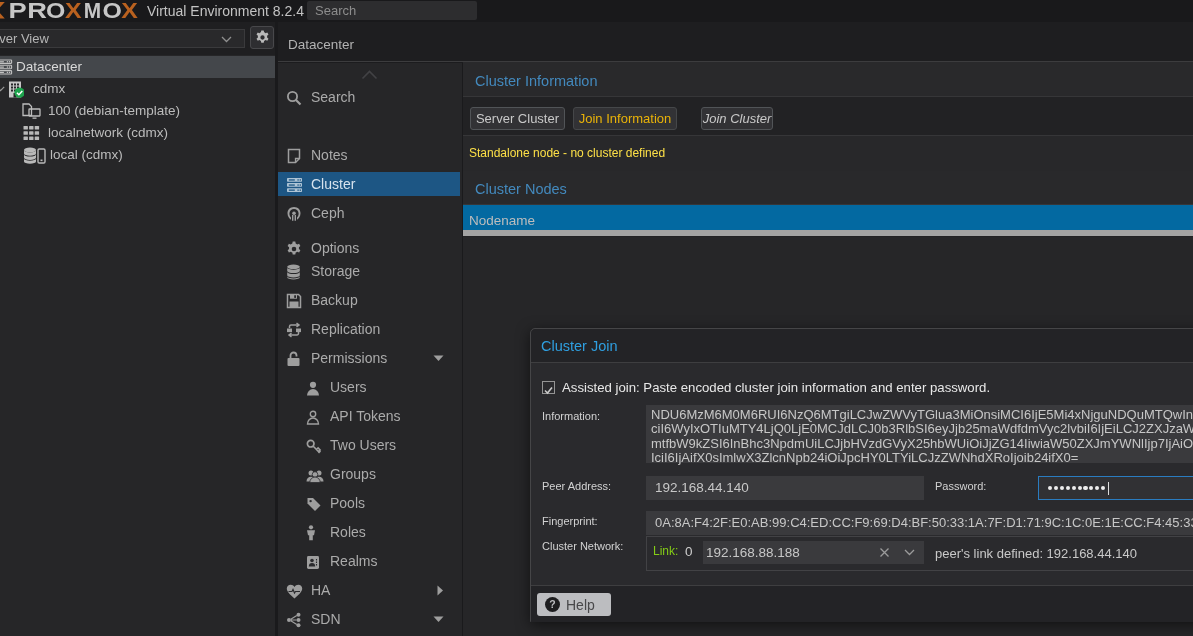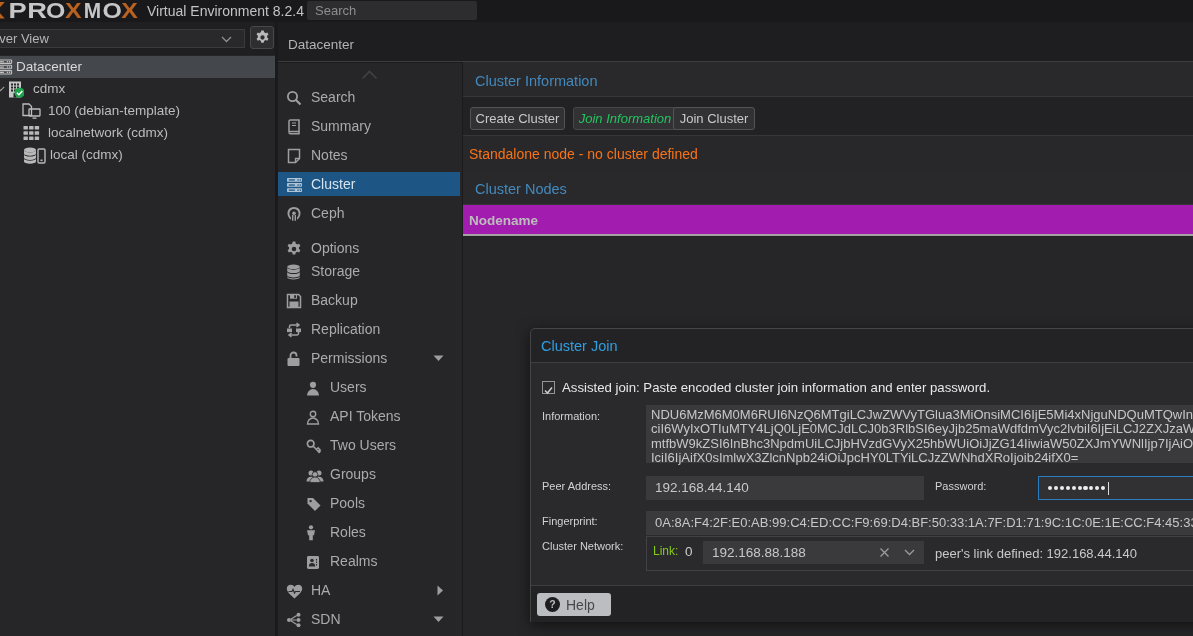--- a/index.html
+++ b/index.html
@@ -43,21 +43,21 @@
   .caret { position:absolute; right:16px; top:9px; }
   #navborder { left:462px; top:63px; width:2px; height:573px; background:#1a1a1c; }
   #treeborder { left:275px; top:22px; width:3px; height:614px; background:#1a1a1c; }
 
   
   #content { left:463px; top:62px; width:730px; height:574px; background:#222224; }
   .sechead { position:absolute; left:12px; font-size:14.5px; color:#4389bd; }
   .hline { position:absolute; left:0; width:730px; height:1px; background:#363638; }
   .btn { position:absolute; top:45px; height:23px; background:#323235; border:1px solid #515457;
      border-radius:3px; color:#c9c9c9; font-size:13px; line-height:21px; text-align:center; }
-  .btn.dis { color:#22c55e; border-color:#454749;font-style:italic; }
+  .btn.dis { color:#eab308; border-color:#454749; }
 
   
   #dialog { left:530px; top:328px; width:680px; height:294px; background:#2a2a2d;
      border:1px solid #454547; border-radius:5px 5px 0 0; box-shadow:0 3px 14px rgba(0,0,0,0.55); }
   #dlgtitle { position:absolute; left:0; top:0; width:678px; height:34px; background:#232326;
      border-bottom:1px solid #3e3e40; border-radius:5px 5px 0 0; }
   #dlgtitle span { position:absolute; left:10px; top:9px; font-size:14.5px; color:#2f9fe0; }
   .dlabel { position:absolute; left:11px; font-size:11px; color:#d2d2d2; }
   .dfield { position:absolute; background:#3a3a3d; font-size:13.5px; color:#c7c7c7; }
   #dlgfooter { position:absolute; left:0; top:256px; width:678px; height:37px; background:#232326;
@@ -190,28 +190,20 @@
       <svg style="position:absolute; left:83px; top:7px;" width="17" height="10" viewBox="0 0 17 10">
         <path d="M1.5 8.5 L8.5 1.5 L15.5 8.5" stroke="#424245" stroke-width="1.6" fill="none"></path>
       </svg>
       <div class="nitem" style="top:22px;">
         <span class="ic"><svg width="16" height="16" viewBox="0 0 16 16">
             <circle cx="6.5" cy="6.5" r="4.6" stroke="#9e9e9e" stroke-width="1.8" fill="none"></circle>
             <path d="M10 10 L14.5 14.5" stroke="#9e9e9e" stroke-width="2.2"></path>
           </svg></span>
         <span class="lb">Search</span>
       </div>
-      <div class="nitem" style="top:51px;">
-        <span class="ic"><svg width="16" height="16" viewBox="0 0 16 16">
-            <path d="M3 2 q0-1 1.5-1 L13 1 v11.5 L4.5 12.5 q-1.5 0-1.5 1 z" fill="none" stroke="#9e9e9e" stroke-width="1.5"></path>
-            <path d="M3 13.5 q0 1.2 1.5 1.2 H13 v-2.2" fill="none" stroke="#9e9e9e" stroke-width="1.5"></path>
-            <path d="M6 4 h4 M6 6.5 h4" stroke="#9e9e9e" stroke-width="1.1"></path>
-          </svg></span>
-        <span class="lb">Summary</span>
-      </div>
       <div class="nitem" style="top:80px;">
         <span class="ic"><svg width="16" height="16" viewBox="0 0 16 16">
             <path d="M2.5 1.5 h11 v9 l-4 4 h-7 z" fill="none" stroke="#9e9e9e" stroke-width="1.5"></path>
             <path d="M13.5 10.5 h-4 v4" fill="none" stroke="#9e9e9e" stroke-width="1.3"></path>
           </svg></span>
         <span class="lb">Notes</span>
       </div>
       <div class="nitem sel" style="top:109px;">
         <span class="ic"><svg width="17" height="16" viewBox="0 0 17 16">
             <g fill="#aec4d5">
@@ -364,31 +356,31 @@
           <path d="M0.5 0.5 L5.5 6 L10.5 0.5 Z" fill="#9e9e9e"></path>
         </svg>
       </div>
     </div>
   <div class="abs" id="navborder"></div>
 
   <div class="abs" id="content">
     <div class="abs" style="left:0; top:0; width:730px; height:34px; background:#29292b;"></div>
     <div class="sechead" style="top:11px;">Cluster Information</div>
     <div class="hline" style="top:34px;"></div>
-    <div class="btn" style="left:7px; width:95px;">Create Cluster</div>
+    <div class="btn" style="left:7px; width:95px;">Server Cluster</div>
     <div class="btn dis" style="left:110px; width:104px;">Join Information</div>
-    <div class="btn btn3" style="left:210px; width:82px;">Join Cluster</div>
+    <div class="btn btn3" style="left:238px; width:72px;font-style:italic;">Join Cluster</div>
     <div class="hline" style="top:73px;"></div>
     <div class="abs" style="left:0; top:74px; width:730px; height:35px; background:#28282a;">
-      <span style="position:absolute; left:6px; top:10px; font-size:14px; color:#f97316;">Standalone node - no cluster defined</span>
+      <span style="position:absolute; left:6px; top:10px; font-size:12px; color:#fde047;">Standalone node - no cluster defined</span>
     </div>
     <div class="abs" style="left:0; top:109px; width:730px; height:33px; background:#29292b;"></div>
     <div class="sechead" style="top:119px;">Cluster Nodes</div>
     <div class="hline" style="top:142px;"></div>
-    <div class="abs" style="left:0; top:143px; width:730px; height:31px; background:#a21caf; border-bottom:2px solid #a3a3a3;font-weight:bold;">
+    <div class="abs" style="left:0; top:143px; width:730px; height:31px; background:#0369a1; border-bottom:6px solid #a3a3a3;">
       <span style="position:absolute; left:6px; top:8px; font-size:13.5px; color:#bdbdbd;">Nodename</span>
     </div>
     <div class="abs" style="left:0; top:175px; width:730px; height:399px; background:#262628;"></div>
   </div>
 
   <div class="abs" id="dialog">
     <div id="dlgtitle">
         <span>Cluster Join</span>
       </div>
 
@@ -419,21 +411,21 @@
         <span style="position:absolute; left:69px; top:5px; width:1px; height:13px; background:#dcdcdc;"></span>
       </div>
 
     <div class="dlabel" style="top:186px;">Fingerprint:</div>
     <div class="dfield" style="left:115px; top:182px; width:566px; height:24px; line-height:24px; padding-left:9px; white-space:nowrap; overflow:hidden; font-size:13px;">0A:8A:F4:2F:E0:AB:99:C4:ED:CC:F9:69:D4:BF:50:33:1A:7F:D1:71:9C:1C:0E:1E:CC:F4:45:33:4E</div>
 
     <div class="dlabel" style="top:211px;">Cluster Network:</div>
     <div class="abs" style="left:115px; top:207px; width:566px; height:35px; border:1px solid #424245;">
       <span style="position:absolute; left:6px; top:7px; font-size:12px; color:#84cc16;">Link:</span>
       <span style="position:absolute; left:38px; top:7px; font-size:13.5px; color:#cdcdcd;">0</span>
-      <div class="dfield" style="left:56px; top:4px; width:221px; height:23px; line-height:23px; padding-left:9px;">192.168.88.188
+      <div class="dfield" style="left:56px; top:4px; width:221px; height:23px; line-height:23px; padding-left:3px;">192.168.88.188
         <svg style="position:absolute; right:34px; top:6px;" width="11" height="11" viewBox="0 0 11 11">
             <path d="M1.5 1.5 L9.5 9.5 M9.5 1.5 L1.5 9.5" stroke="#9b9b9b" stroke-width="1.3"></path>
           </svg>
         <svg style="position:absolute; right:9px; top:8px;" width="11" height="7" viewBox="0 0 11 7">
             <path d="M1 1 L5.5 5.5 L10 1" stroke="#9b9b9b" stroke-width="1.3" fill="none"></path>
           </svg>
       </div>
       <span style="position:absolute; left:288px; top:9px; font-size:13px; color:#c9c9c9;">peer's link defined: 192.168.44.140</span>
     </div>
 

